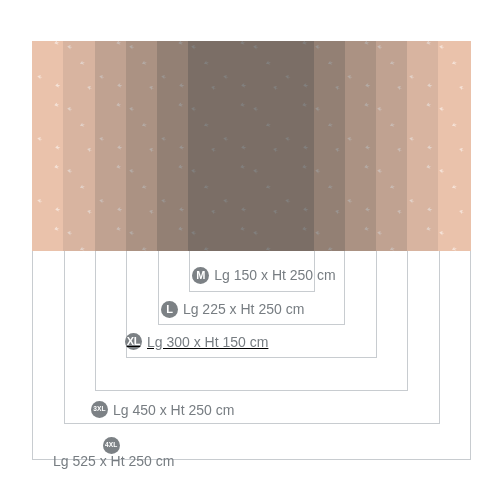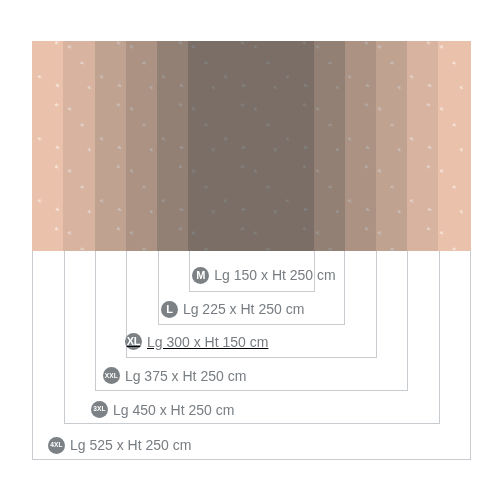--- a/index.html
+++ b/index.html
@@ -92,26 +92,22 @@
     <span class="rowlabel">Lg 150 x Ht 250 cm</span>
   </div>
   <div class="row" style="left:160.9px;top:300.6px;">
     <span class="badge">L</span>
     <span class="rowlabel">Lg 225 x Ht 250 cm</span>
   </div>
   <div class="row" style="left:125px;top:333.3px;text-decoration:underline;">
     <span class="badge">XL</span>
     <span class="rowlabel">Lg 300 x Ht 150 cm</span>
   </div>
-  <div class="row" style="left:102.9px;top:367.4px;">
-    <span class="badge sm">XXL</span>
-    <span class="rowlabel">Lg 375 x Ht 250 cm</span>
-  </div>
   <div class="row" style="left:91px;top:401.2px;">
     <span class="badge sm">3XL</span>
     <span class="rowlabel">Lg 450 x Ht 250 cm</span>
   </div>
-  <div class="row" style="left:48.0px;top:436.8px;">
+  <div class="row" style="left:48.0px;top:436.8px;flex-direction:column;">
     <span class="badge sm">4XL</span>
     <span class="rowlabel">Lg 525 x Ht 250 cm</span>
   </div>
 
 </div>
 
 </body></html>

